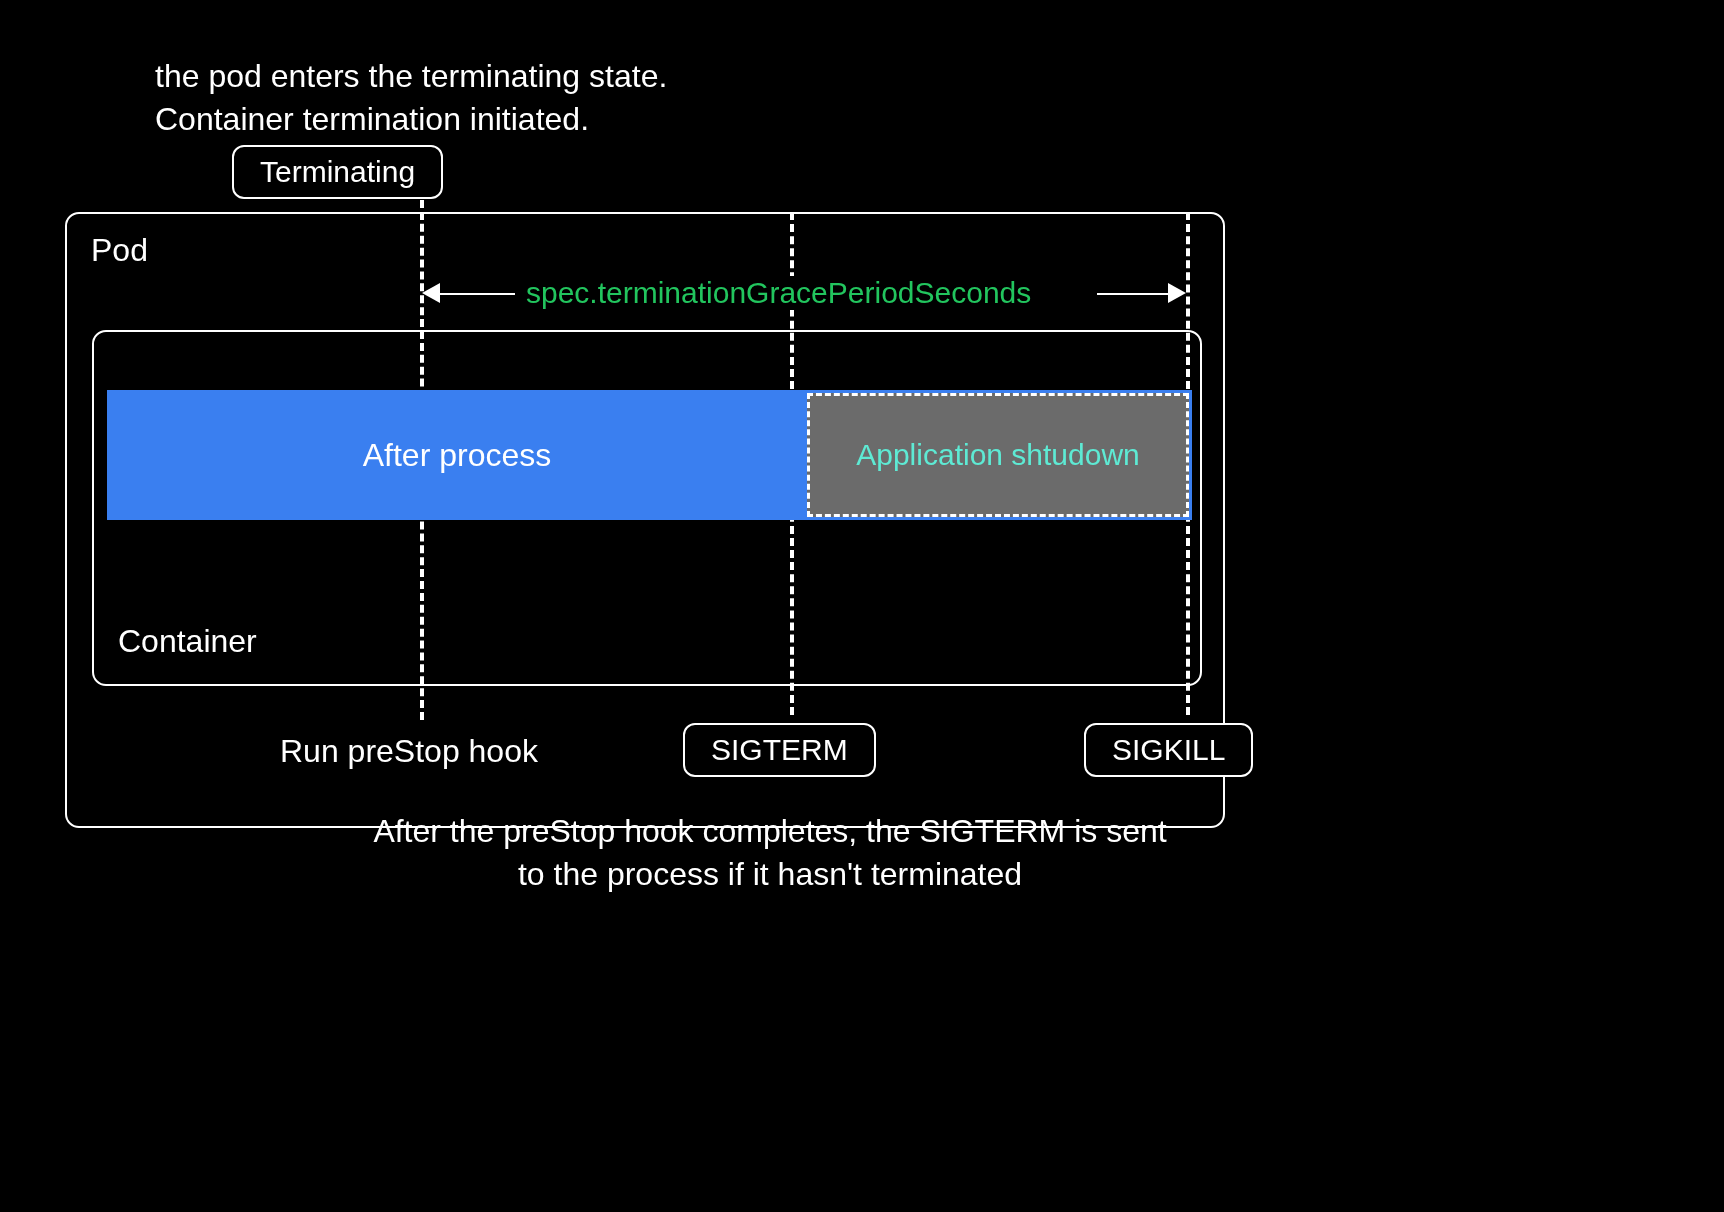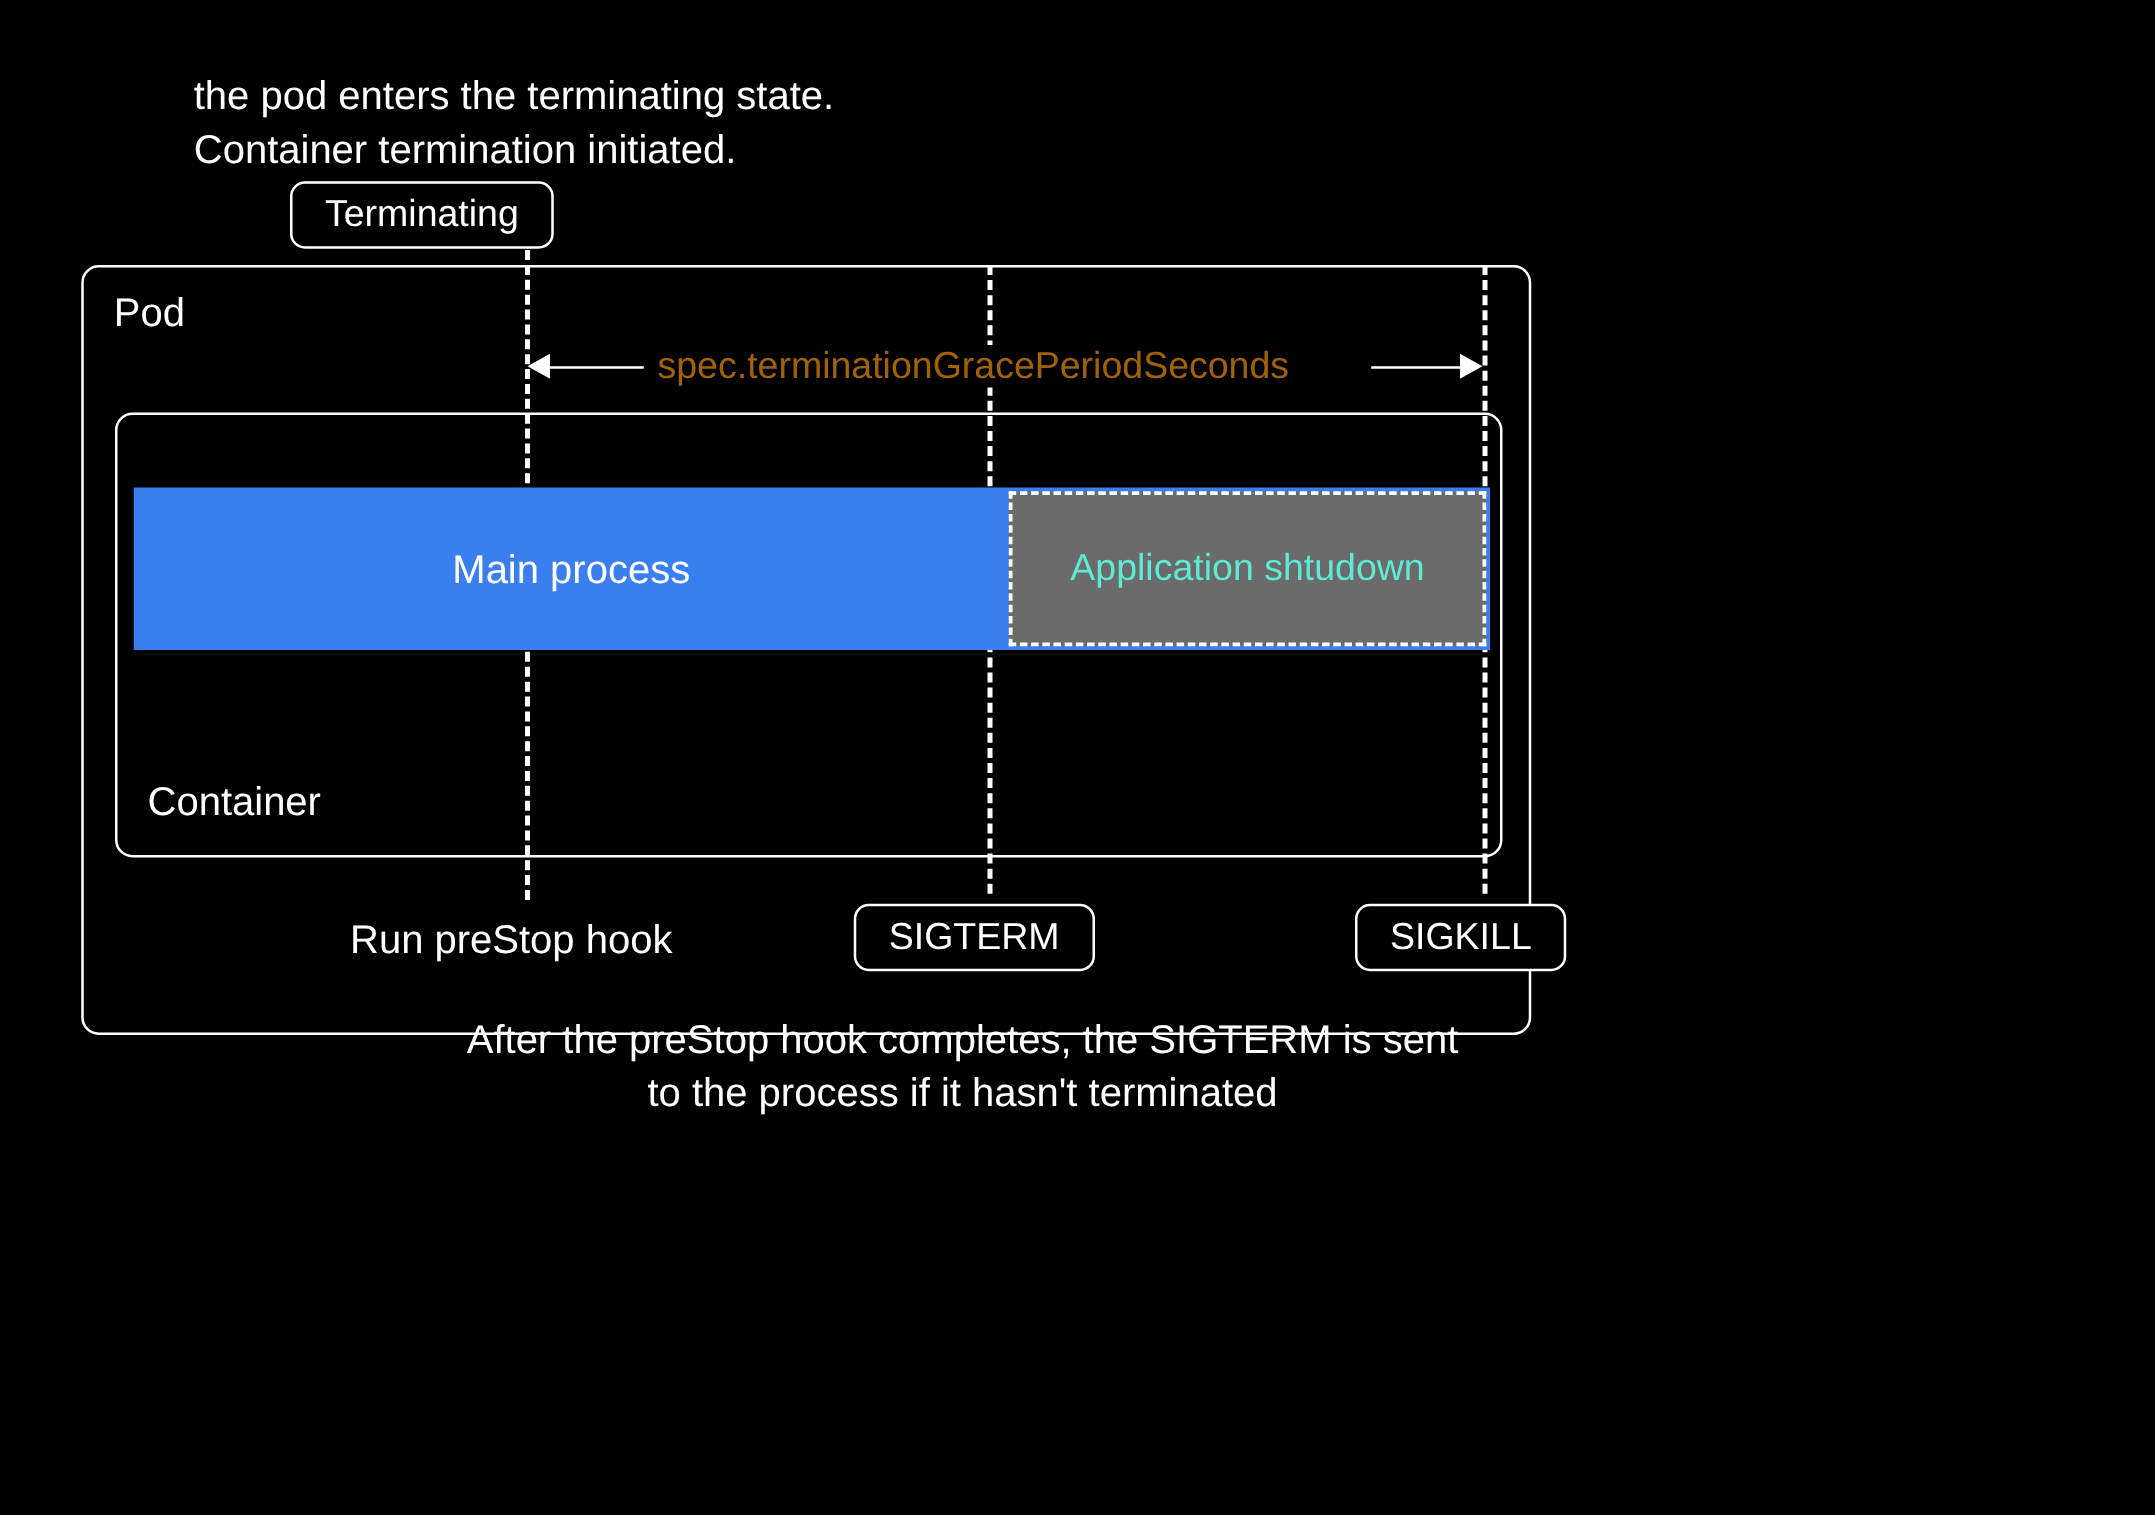--- a/index.html
+++ b/index.html
@@ -121,21 +121,21 @@
       height: 503px;
     }
     .vline-1 { left: 420px; top: 200px; height: 520px; }
     .vline-2 { left: 790px; }
     .vline-3 { left: 1186px; }
     .grace-period-label {
       position: absolute;
       top: 276px;
       left: 520px;
       font-size: 30px;
-      color: #a16207;
+      color: #22c55e;
       background: #000000;
       padding: 0 6px;
     }
     .arrow-line {
       position: absolute;
       top: 293px;
       height: 2px;
       background: #ffffff;
     }
     .arrow-left-line {
@@ -210,21 +210,21 @@
 <div class="arrow-head arrow-head-right"></div>
 <div class="grace-period-label">spec.terminationGracePeriodSeconds</div>
 
 <div class="pod-box">
   <div class="pod-label">Pod</div>
 
   <div class="container-box">
     <div class="container-label">Container</div>
 
     <div class="main-process-bar">
-      <div class="main-process-text">Main process</div>
+      <div class="main-process-text">After process</div>
       <div class="app-shutdown-box">Application shtudown</div>
     </div>
 
   </div>
 </div>
 
 <div class="run-prestop-label">Run preStop hook</div>
 <div class="pill sigterm-pill">SIGTERM</div>
 <div class="pill sigkill-pill">SIGKILL</div>
 

